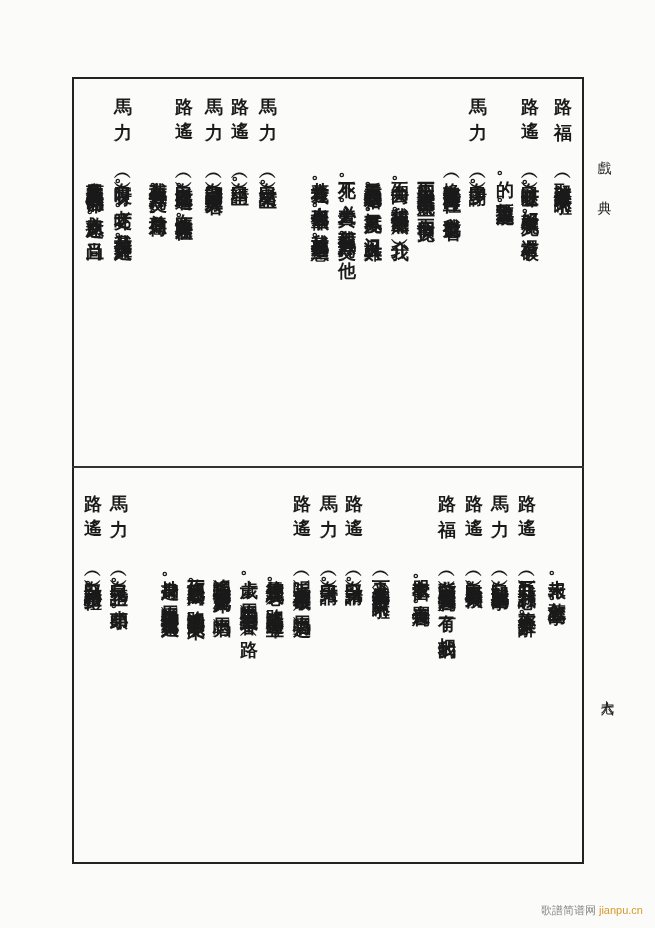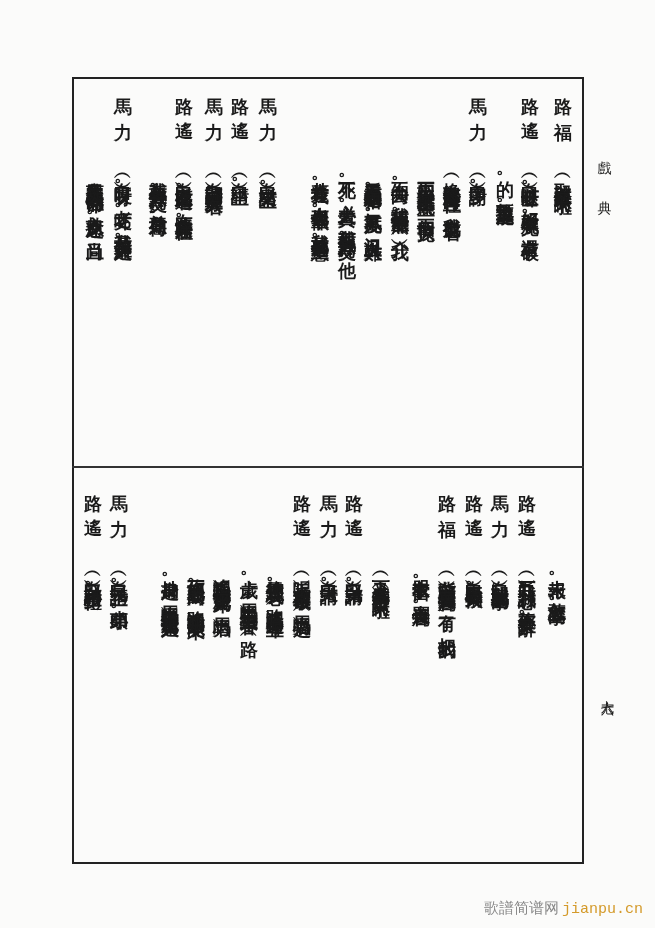--- a/index.html
+++ b/index.html
@@ -29,22 +29,22 @@
   }
   .side {
     position: absolute; writing-mode: vertical-rl; text-orientation: upright;
     font-size: 14px; letter-spacing: 40px; white-space: nowrap;
   }
   .pnum {
     position: absolute; writing-mode: vertical-rl; text-orientation: upright;
     font-size: 13px; letter-spacing: 1px; white-space: nowrap;
   }
   .wm {
-    position: absolute; right: 12px; bottom: 10px; font-size: 15px; color: #888;
-    font-family: Liberation Mono, monospace;
+    position: absolute; right: 12px; bottom: 10px; font-size: 11px; color: #888;
+    font-family: Liberation Sans, sans-serif;
   }
   .wm .url { color: #d49a2a; margin-left: 3px; }
 </style>
 </head>
 <body>
 
 <div class="frame"></div>
 <div class="divider"></div>
 
 <div class="side" style="left:596px; top:150px;">戲典</div>

